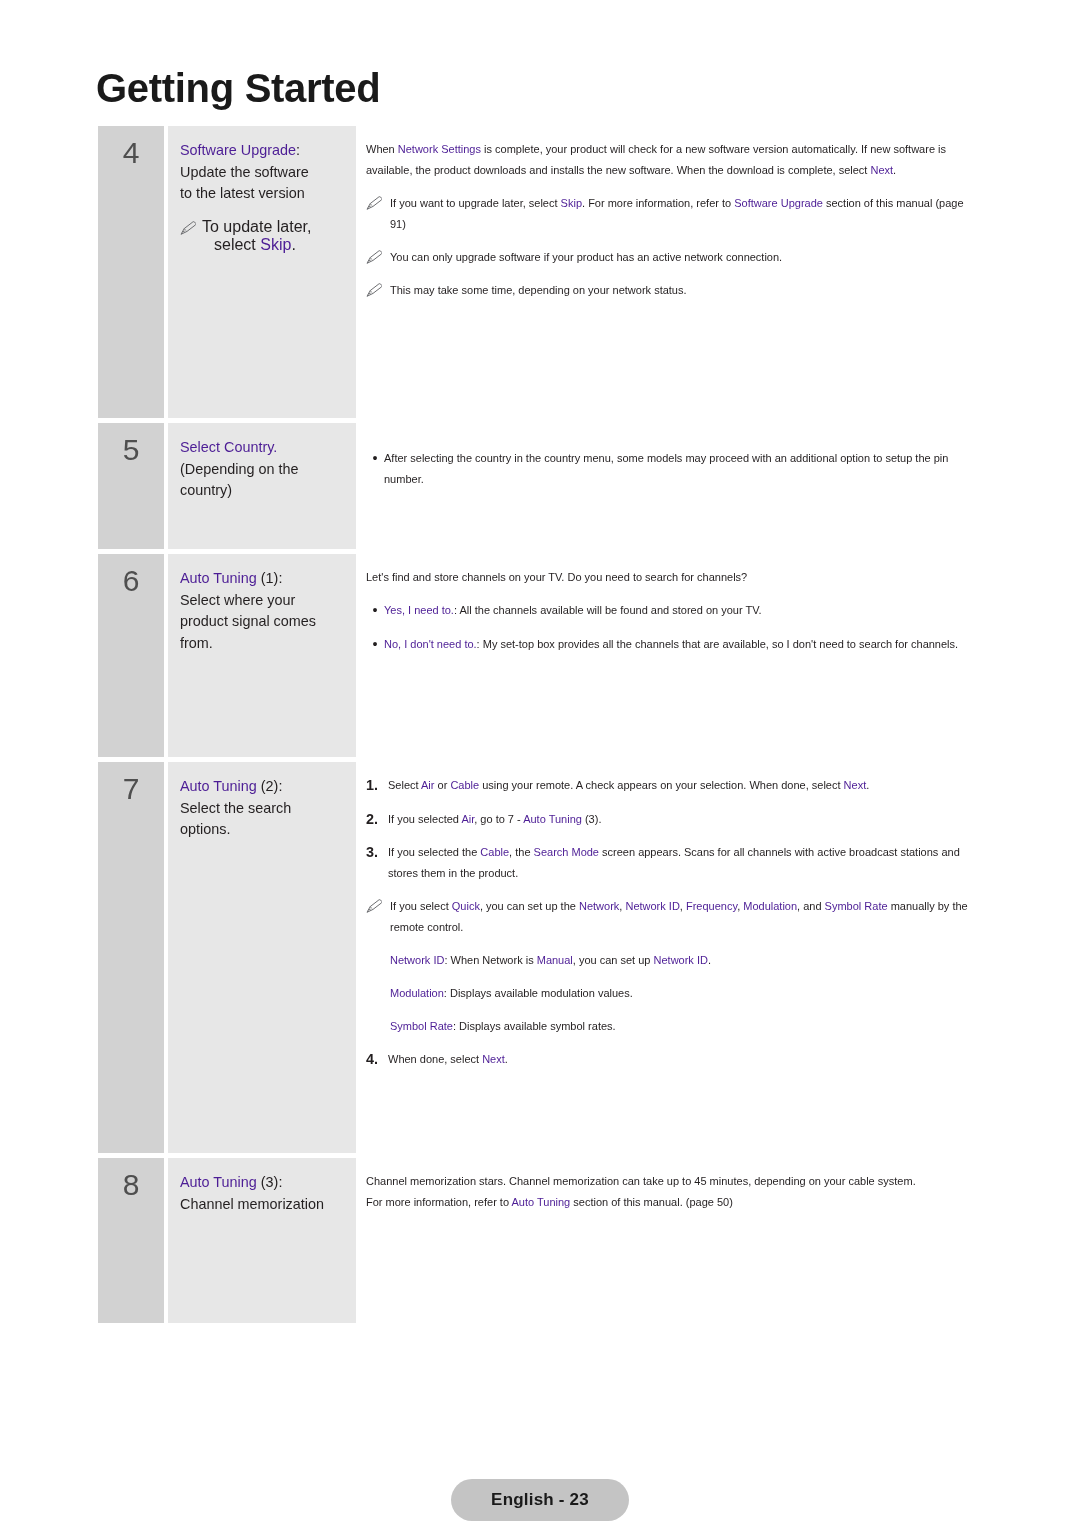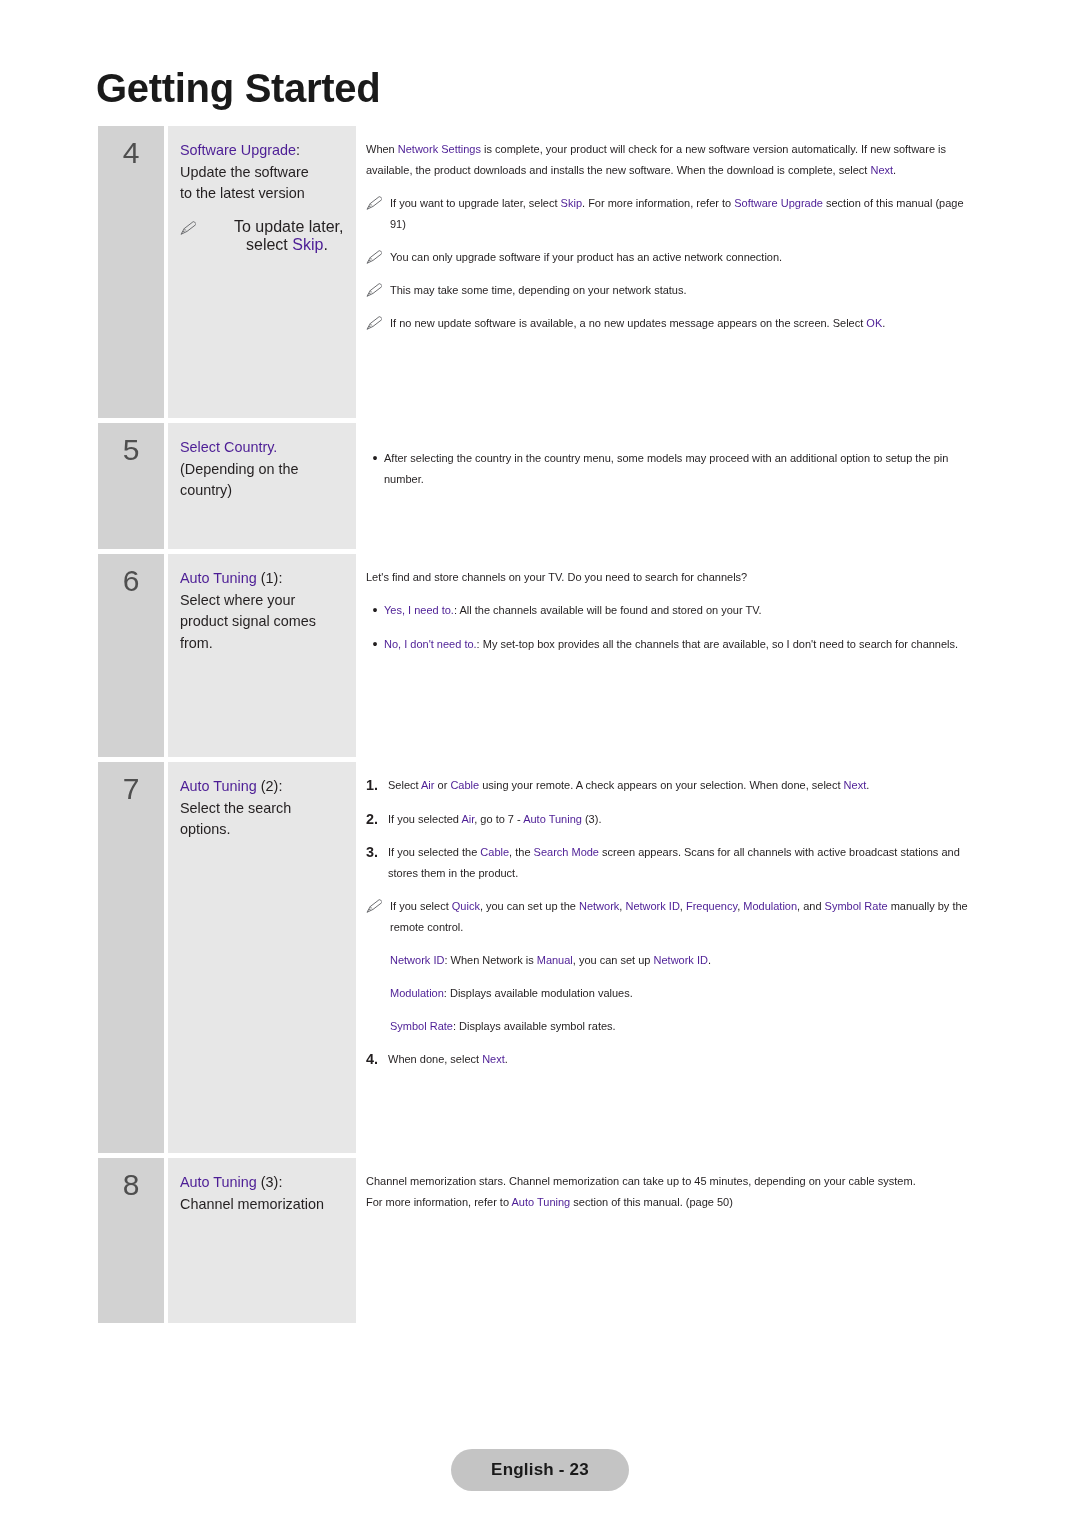--- a/index.html
+++ b/index.html
@@ -131,36 +131,35 @@
     padding-top: 3px;
   }
   .note .ntext { flex: 1; }
 
   
   .defline { margin-top: 12px; padding-left: 24px; }
 
   .desc-note {
     display: flex;
     margin-top: 13px;
-    gap: 32px;
   }
   .desc-note .pencil {
     width: 22px;
     min-width: 22px;
     padding-top: 3px;
   }
   .desc-note .ntext { flex: 1; }
 
   .pencil svg { display: block; }
 
   
   .footer-badge {
     position: absolute;
     left: 451px;
-    top: 1449px;
+    top: 1479px;
     width: 178px;
     height: 42px;
     background: #c4c4c4;
     border-radius: 21px;
     display: flex;
     align-items: center;
     justify-content: center;
     font-size: 17px;
     font-weight: bold;
     color: #1a1a1a;
@@ -223,31 +222,20 @@
       </div>
       <div class="note">
         <span class="pencil">
           <svg width="16" height="14" viewBox="0 0 16 14">
               <path d="M14.6 1.1c-.5-.5-1.2-.6-1.7-.2L4.2 7.6 1 13.3l6-2.9 8.6-6.6c.5-.4.5-1.2-.1-1.7z" fill="none" stroke="#6d6e71" stroke-width="1"></path>
               <path d="M4.2 7.6l1.6 1.9M2.4 11l2.3-.9" fill="none" stroke="#6d6e71" stroke-width="0.9"></path>
             </svg>
         </span>
         <span class="ntext t">This may take some time, depending on your network status.</span>
       </div>
-      <div class="note">
-        <span class="pencil">
-          <svg width="16" height="14" viewBox="0 0 16 14">
-              <path d="M14.6 1.1c-.5-.5-1.2-.6-1.7-.2L4.2 7.6 1 13.3l6-2.9 8.6-6.6c.5-.4.5-1.2-.1-1.7z" fill="none" stroke="#6d6e71" stroke-width="1"></path>
-              <path d="M4.2 7.6l1.6 1.9M2.4 11l2.3-.9" fill="none" stroke="#6d6e71" stroke-width="0.9"></path>
-            </svg>
-        </span>
-        <span class="ntext t">
-          <span>If no new update software is available, a no new updates message appears on the screen. Select </span><span class="accent">OK</span><span>.</span>
-        </span>
-      </div>
     </div>
   </div>
 
   <div class="step-row" style="height:126px;">
     <div class="step-num-cell">
       <span class="step-num">5</span>
     </div>
     <div class="step-desc-cell">
       <div class="desc-t">
         <span class="accent">Select Country.</span><span></span>

